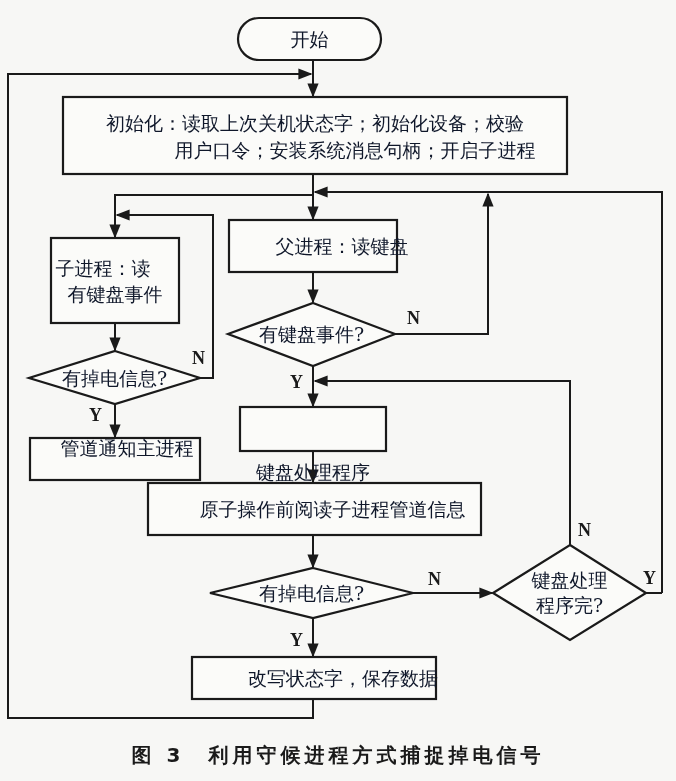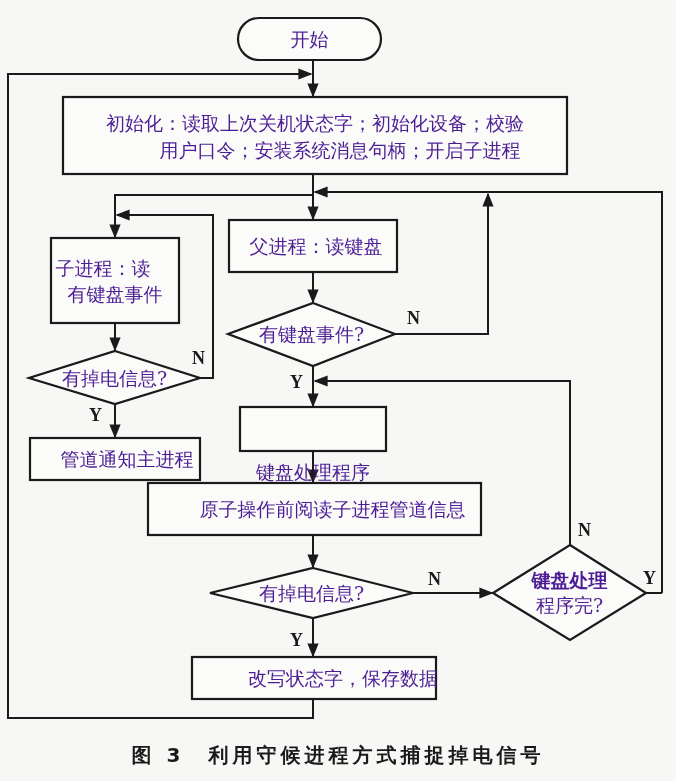--- a/index.html
+++ b/index.html
@@ -2,21 +2,21 @@
 <html><head>
   <meta charset="utf-8">
   <style>
     html, body { margin: 0; padding: 0; background: #f7f7f5; }
     body { width: 676px; height: 781px; position: relative; overflow: hidden;
            font-family: "DejaVu Serif", "Liberation Serif", serif; color: #1a1a1a; }
     svg.flow { position: absolute; left: 0; top: 0; }
     .ln { stroke: #1a1a1a; stroke-width: 2; fill: none; }
     .shape { stroke: #1a1a1a; stroke-width: 2.2; fill: #fbfbf9; }
     .txt { position: absolute; font-size: 19px; line-height: 24px; text-align: center;
-           white-space: nowrap; color: #4c1d95; }
+           white-space: nowrap; color: #0f172a; }
     .lbl { position: absolute; font-family: "Liberation Serif", serif; font-size: 18px;
            font-weight: bold; color: #1a1a1a; }
     .caption { position: absolute; left: 0; width: 676px; top: 742px; text-align: center;
                font-family: "DejaVu Sans", sans-serif; font-weight: bold; font-size: 20px;
                letter-spacing: 4px; color: #1a1a1a; }
   </style>
 </head>
 <body>
 
 <svg class="flow" width="676" height="781">
@@ -68,33 +68,33 @@
   <polyline class="ln" points="570,545 570,381 315,381" marker-end="url(#arr)"></polyline>
   <line class="ln" x1="313" y1="451" x2="313" y2="482" marker-end="url(#arr)"></line>
   <line class="ln" x1="313" y1="535" x2="313" y2="567" marker-end="url(#arr)"></line>
   <line class="ln" x1="413" y1="593" x2="492" y2="593" marker-end="url(#arr)"></line>
   <polyline class="ln" points="646,593 662,593"></polyline>
   <line class="ln" x1="313" y1="618" x2="313" y2="656" marker-end="url(#arr)"></line>
 </svg>
 
 <div class="txt" style="left:238px;top:27px;width:143px;">开始</div>
 <div class="txt" style="left:63px;top:111px;width:504px;">初始化：读取上次关机状态字；初始化设备；校验</div>
-<div class="txt" style="left:50px;top:138px;width:580px;">用户口令；安装系统消息句柄；开启子进程</div>
+<div class="txt" style="left:65px;top:138px;width:580px;">用户口令；安装系统消息句柄；开启子进程</div>
 
 <div class="txt" style="left:51px;top:256px;width:104px;">子进程：读</div>
 <div class="txt" style="left:51px;top:282px;width:128px;">有键盘事件</div>
 <div class="txt" style="left:29px;top:366px;width:171px;">有掉电信息?</div>
-<div class="txt" style="left:30px;top:447px;width:194px;">管道通知主进程</div>
+<div class="txt" style="left:30px;top:436px;width:194px;">管道通知主进程</div>
 
-<div class="txt" style="left:216px;top:234px;width:200px;">父进程：读键盘</div>
+<div class="txt" style="left:242px;top:234px;width:200px;">父进程：读键盘</div>
 <div class="txt" style="left:228px;top:322px;width:167px;">有键盘事件?</div>
 <div class="txt" style="left:240px;top:417px;width:146px;margin-top:43px;">键盘处理程序</div>
 <div class="txt" style="left:148px;top:497px;width:369px;">原子操作前阅读子进程管道信息</div>
 <div class="txt" style="left:210px;top:581px;width:203px;">有掉电信息?</div>
-<div class="txt" style="left:493px;top:568px;width:153px;font-weight:bold;">键盘处理</div>
+<div class="txt" style="left:493px;top:568px;width:153px;">键盘处理</div>
 <div class="txt" style="left:493px;top:593px;width:153px;">程序完?</div>
 <div class="txt" style="left:192px;top:666px;width:244px;margin-left:29px;">改写状态字，保存数据</div>
 
 <div class="lbl" style="left:192px;top:348px;">N</div>
 <div class="lbl" style="left:89px;top:405px;">Y</div>
 <div class="lbl" style="left:407px;top:308px;">N</div>
 <div class="lbl" style="left:290px;top:372px;">Y</div>
 <div class="lbl" style="left:428px;top:569px;">N</div>
 <div class="lbl" style="left:290px;top:630px;">Y</div>
 <div class="lbl" style="left:578px;top:520px;">N</div>

